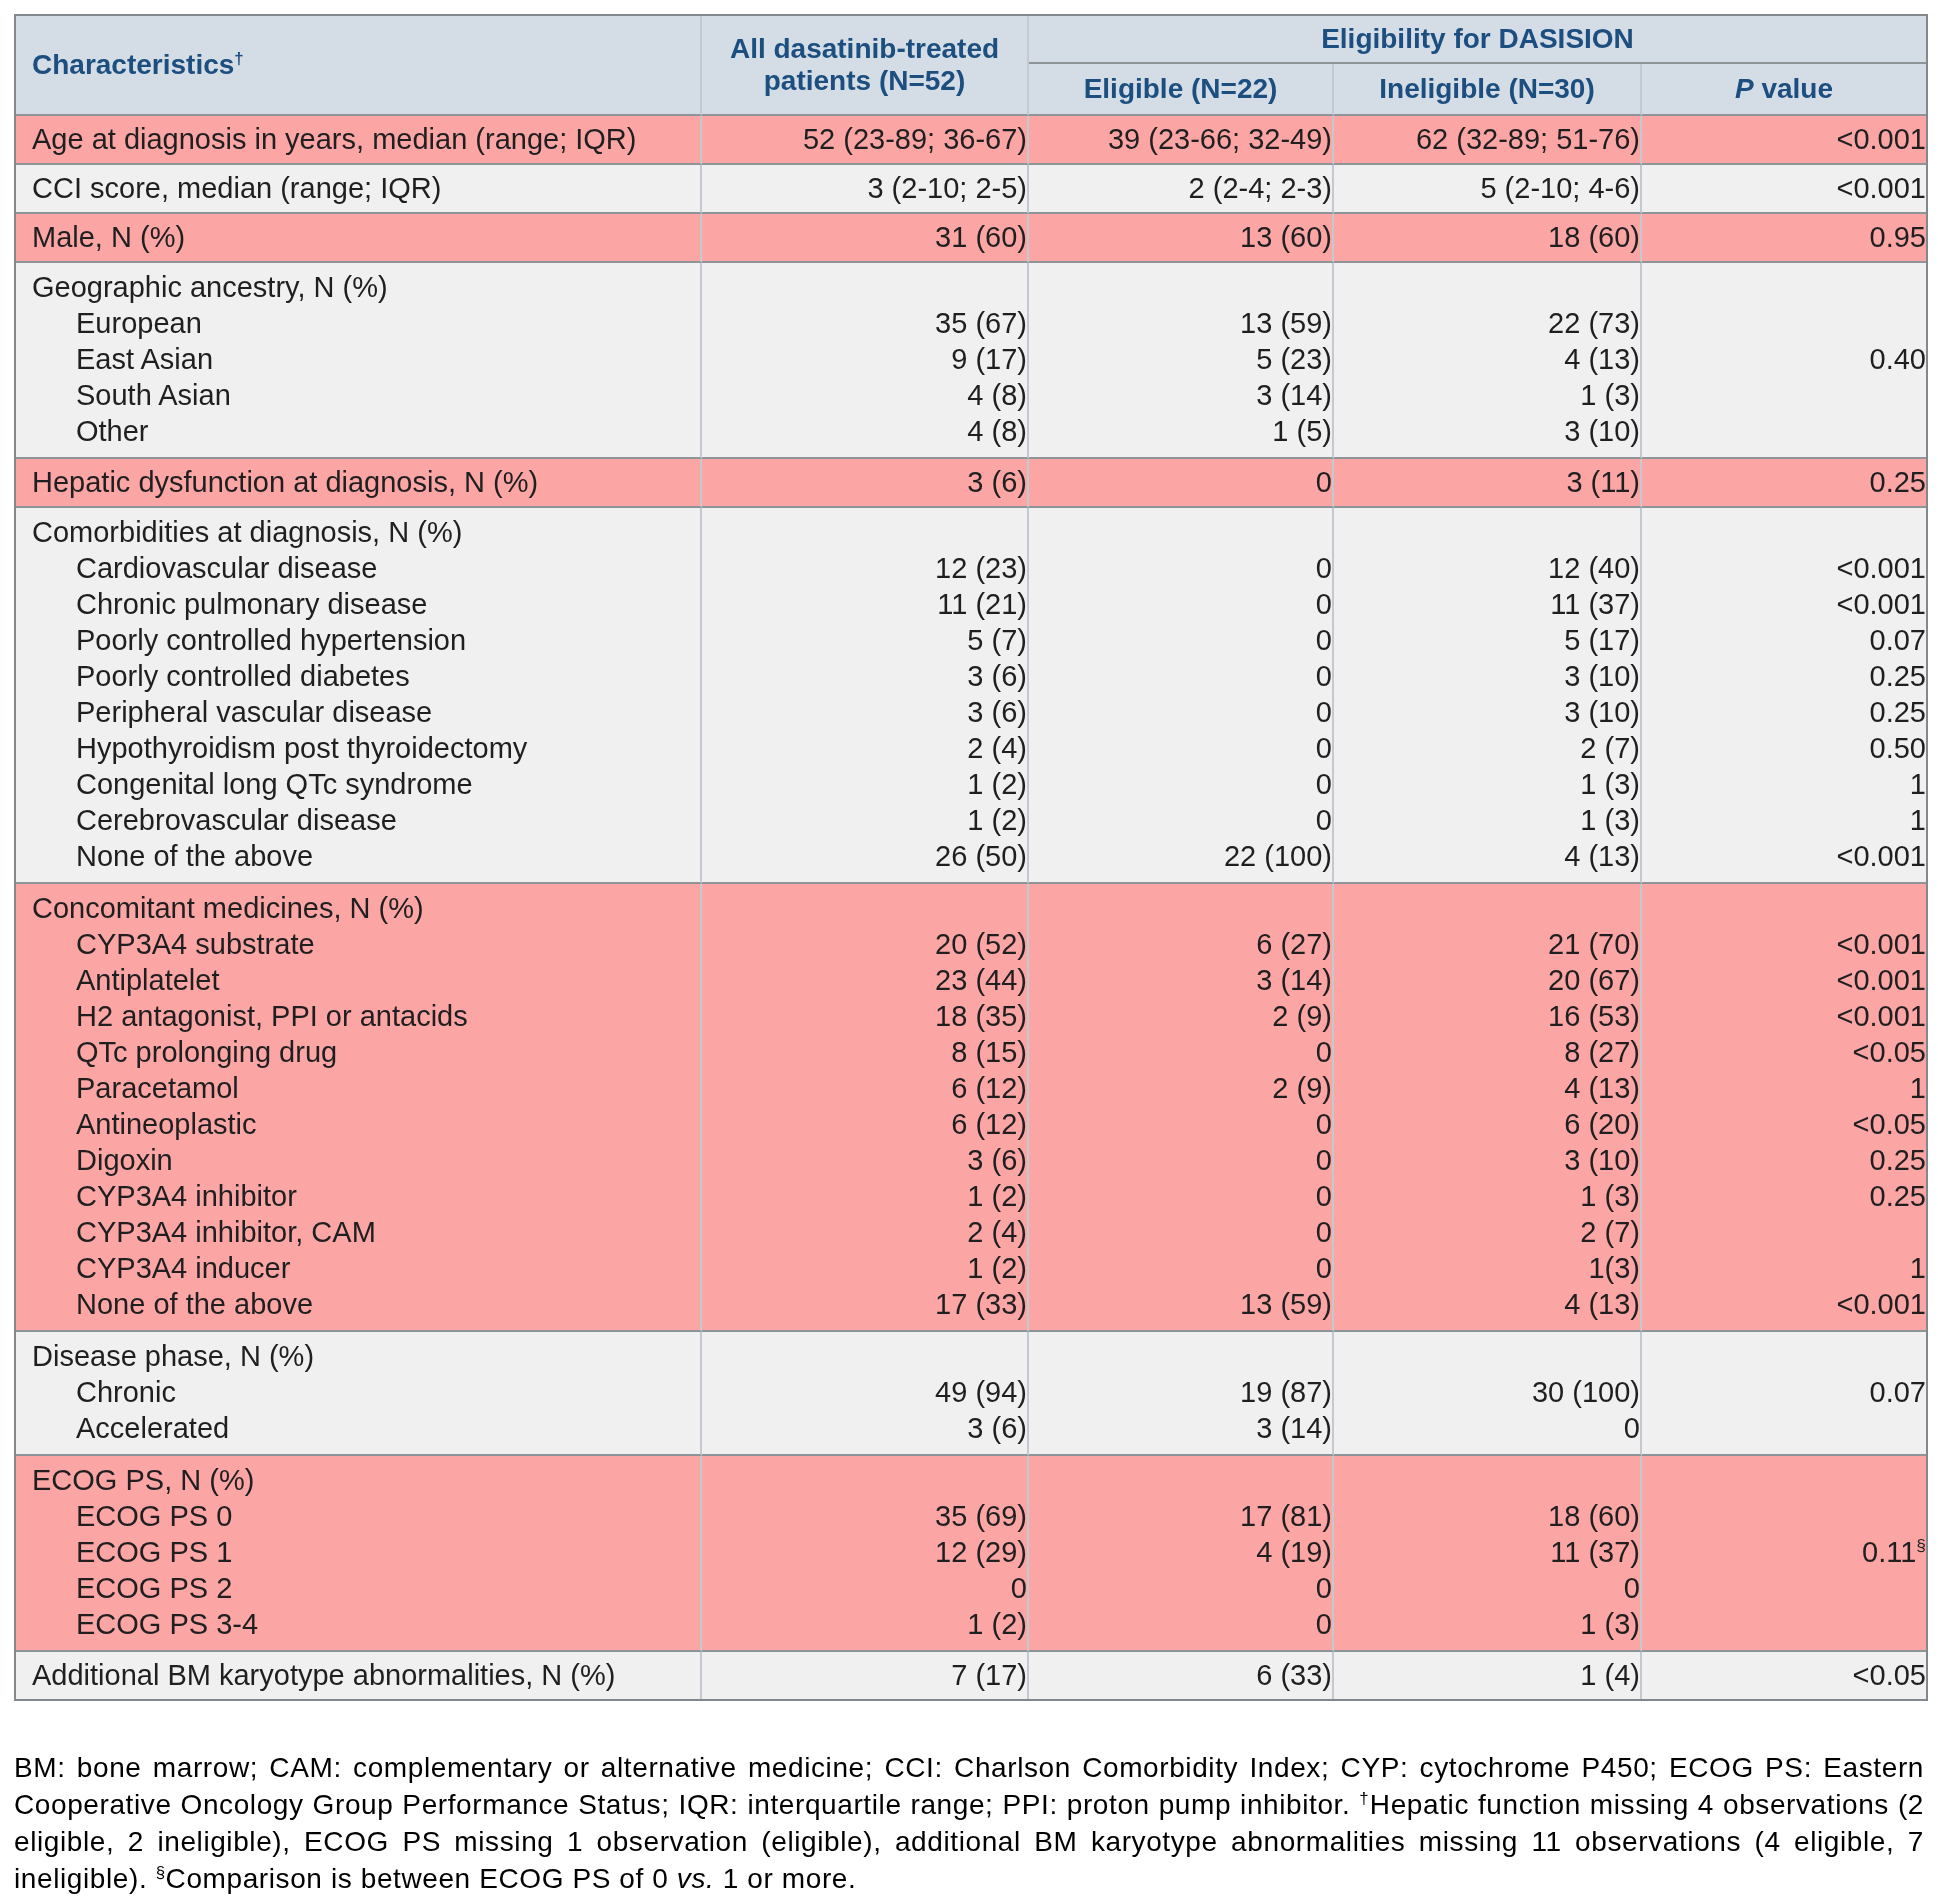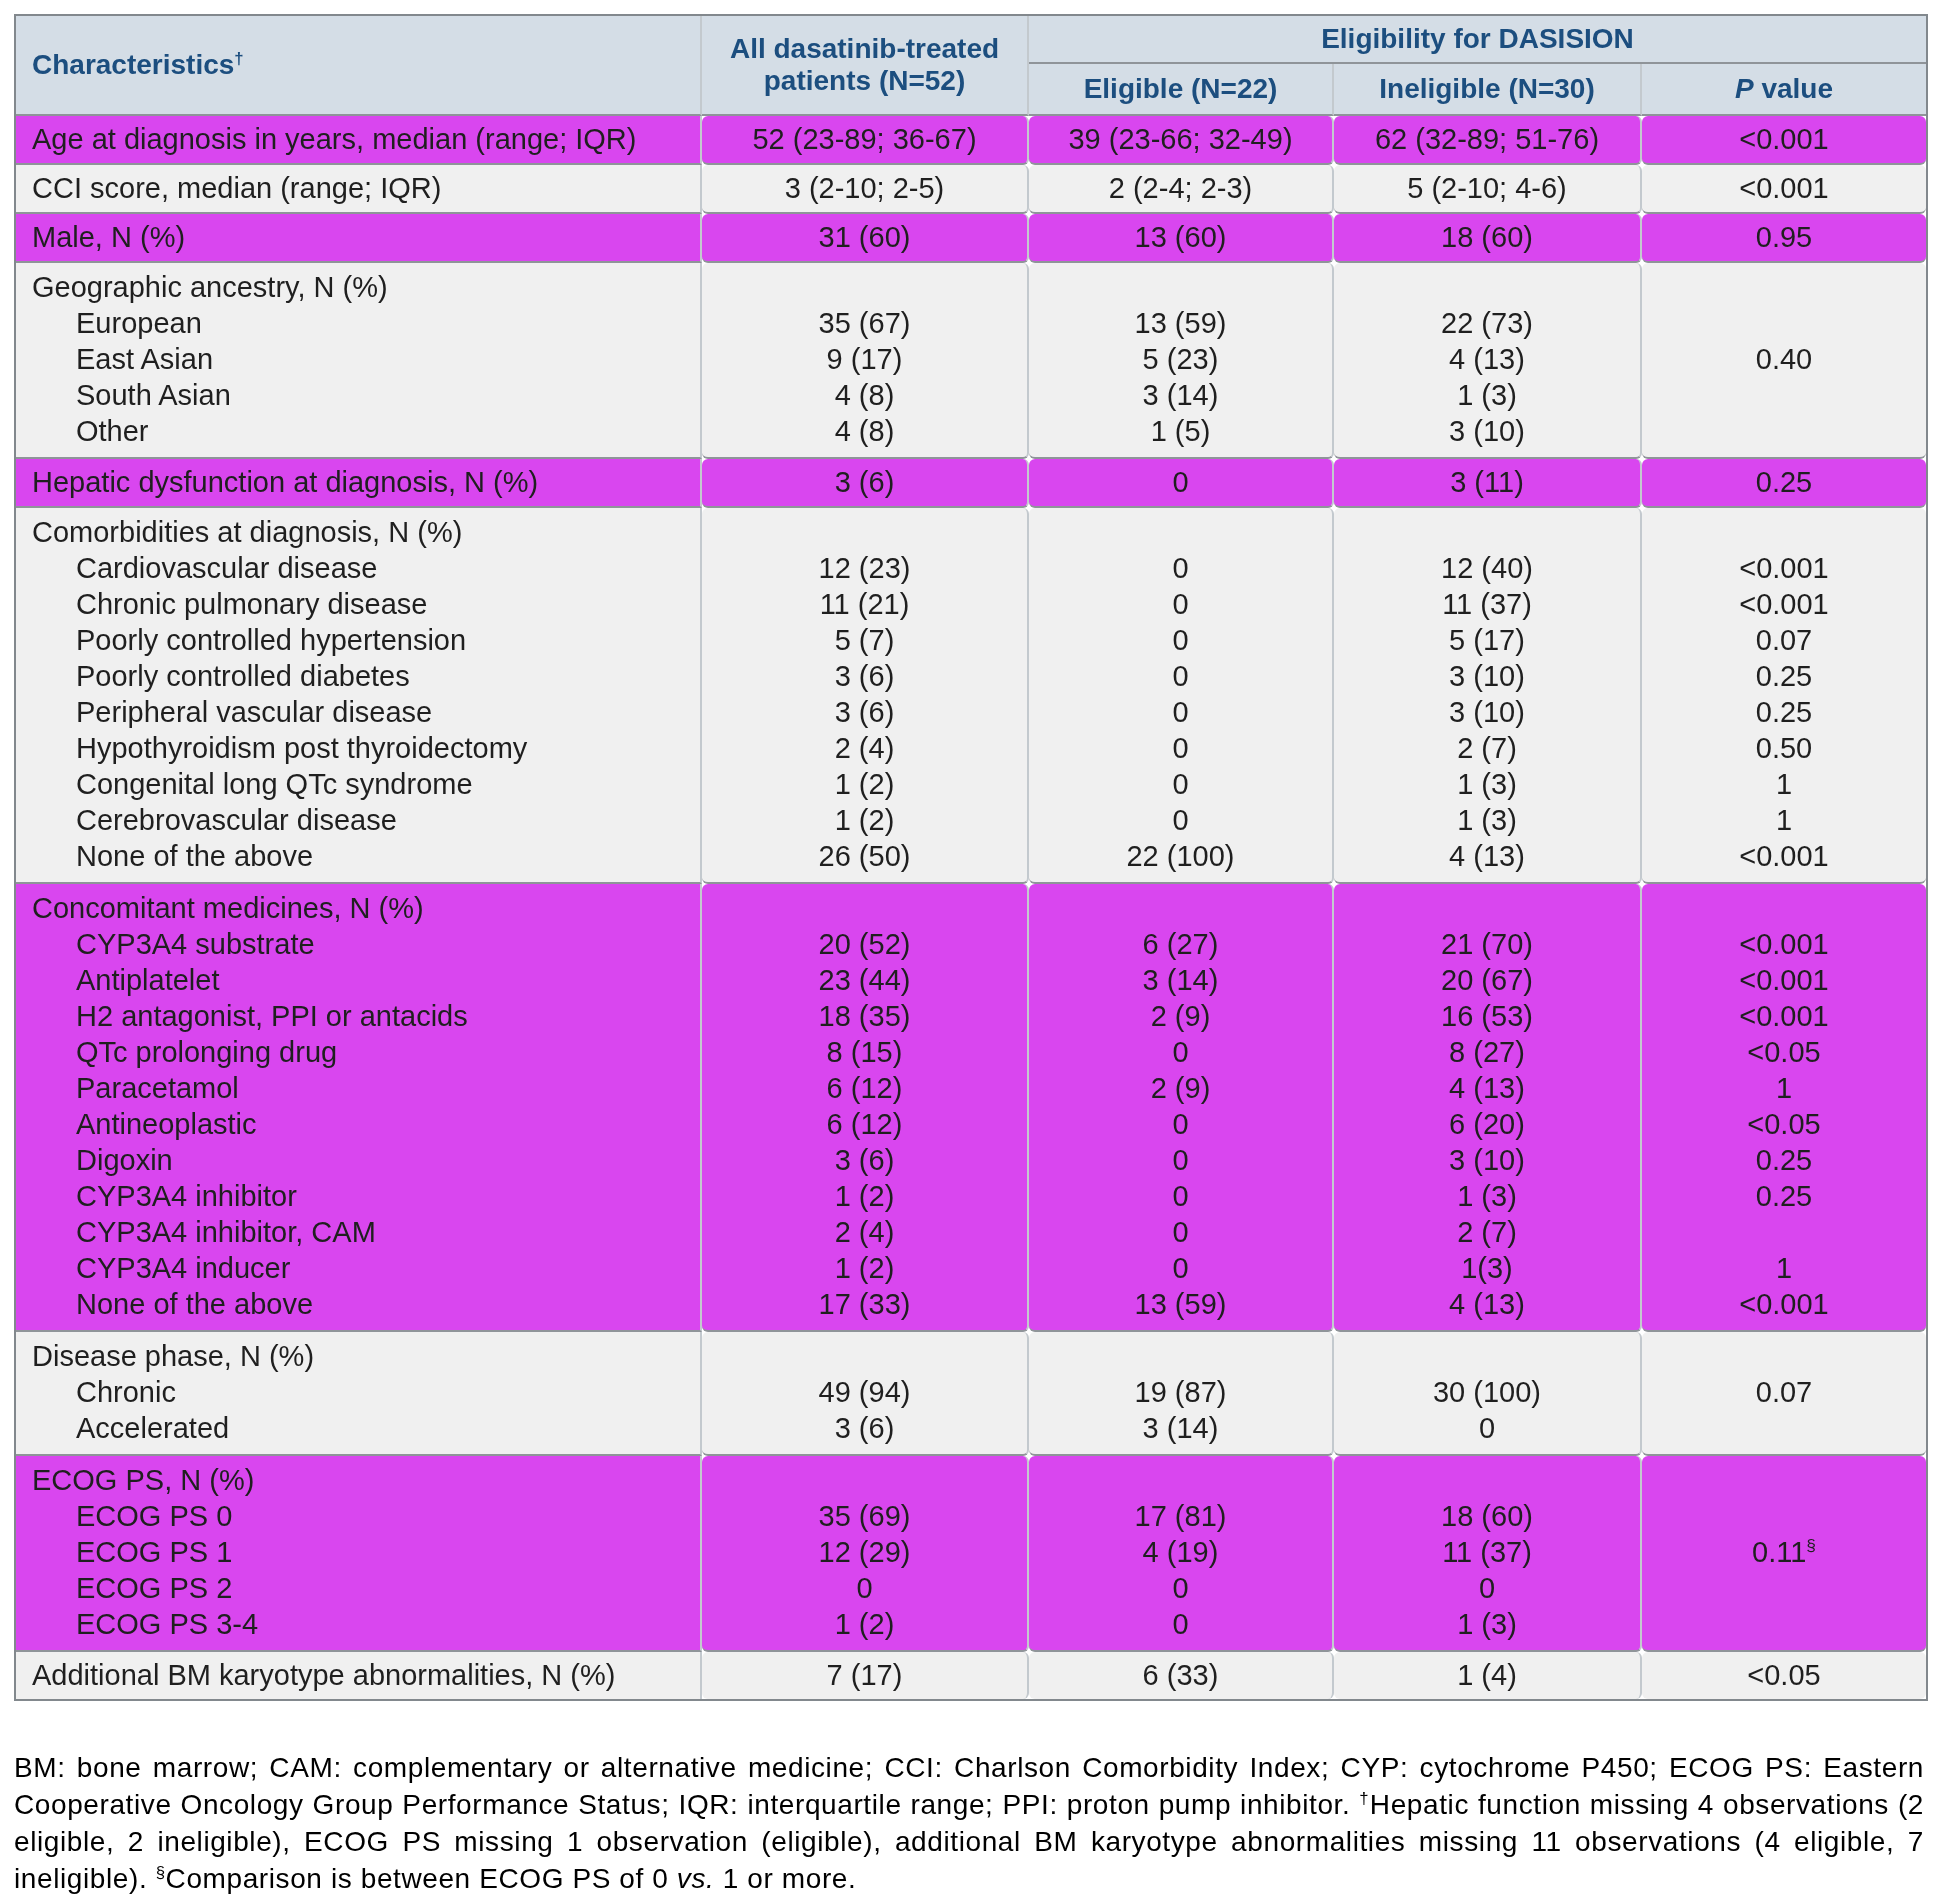--- a/index.html
+++ b/index.html
@@ -33,28 +33,28 @@
   th.char-head { text-align: left; padding-left: 16px; }
   th.group-head { height: 46px; margin-left: 34px; }
   th.sub-head { height: 50px; }
   th.no-right { border-right: none; }
 
   td {
     font-size: 29px;
     border-right: 2px solid var(--border_light, #c3c9ce);
     border-bottom: 2px solid var(--border_dark, #8f9499);
     vertical-align: top;
-    background: #d946ef;
+    background: #fca5a5;
   }
   tr.gray td { background: var(--row_alt, #f0f0f0); }
   td:last-child { border-right: none; }
   tbody tr:last-child td { border-bottom: none; }
 
   td.lbl { text-align: left; }
-  td.num { text-align: center; border-radius: 6px; }
+  td.num { text-align: right; }
   td.single { padding: 5px 0 6px; }
   td.group  { padding: 6px 0 8px; }
   td.pcenter { vertical-align: middle; }
 
   .line { height: 36px; line-height: 36px; white-space: nowrap; }
   .lbl .line { padding-left: 16px; }
   .lbl .line.indent { padding-left: 60px; }
 
   sup { font-size: 60%; vertical-align: super; line-height: 0; }
   em { font-style: italic; }

